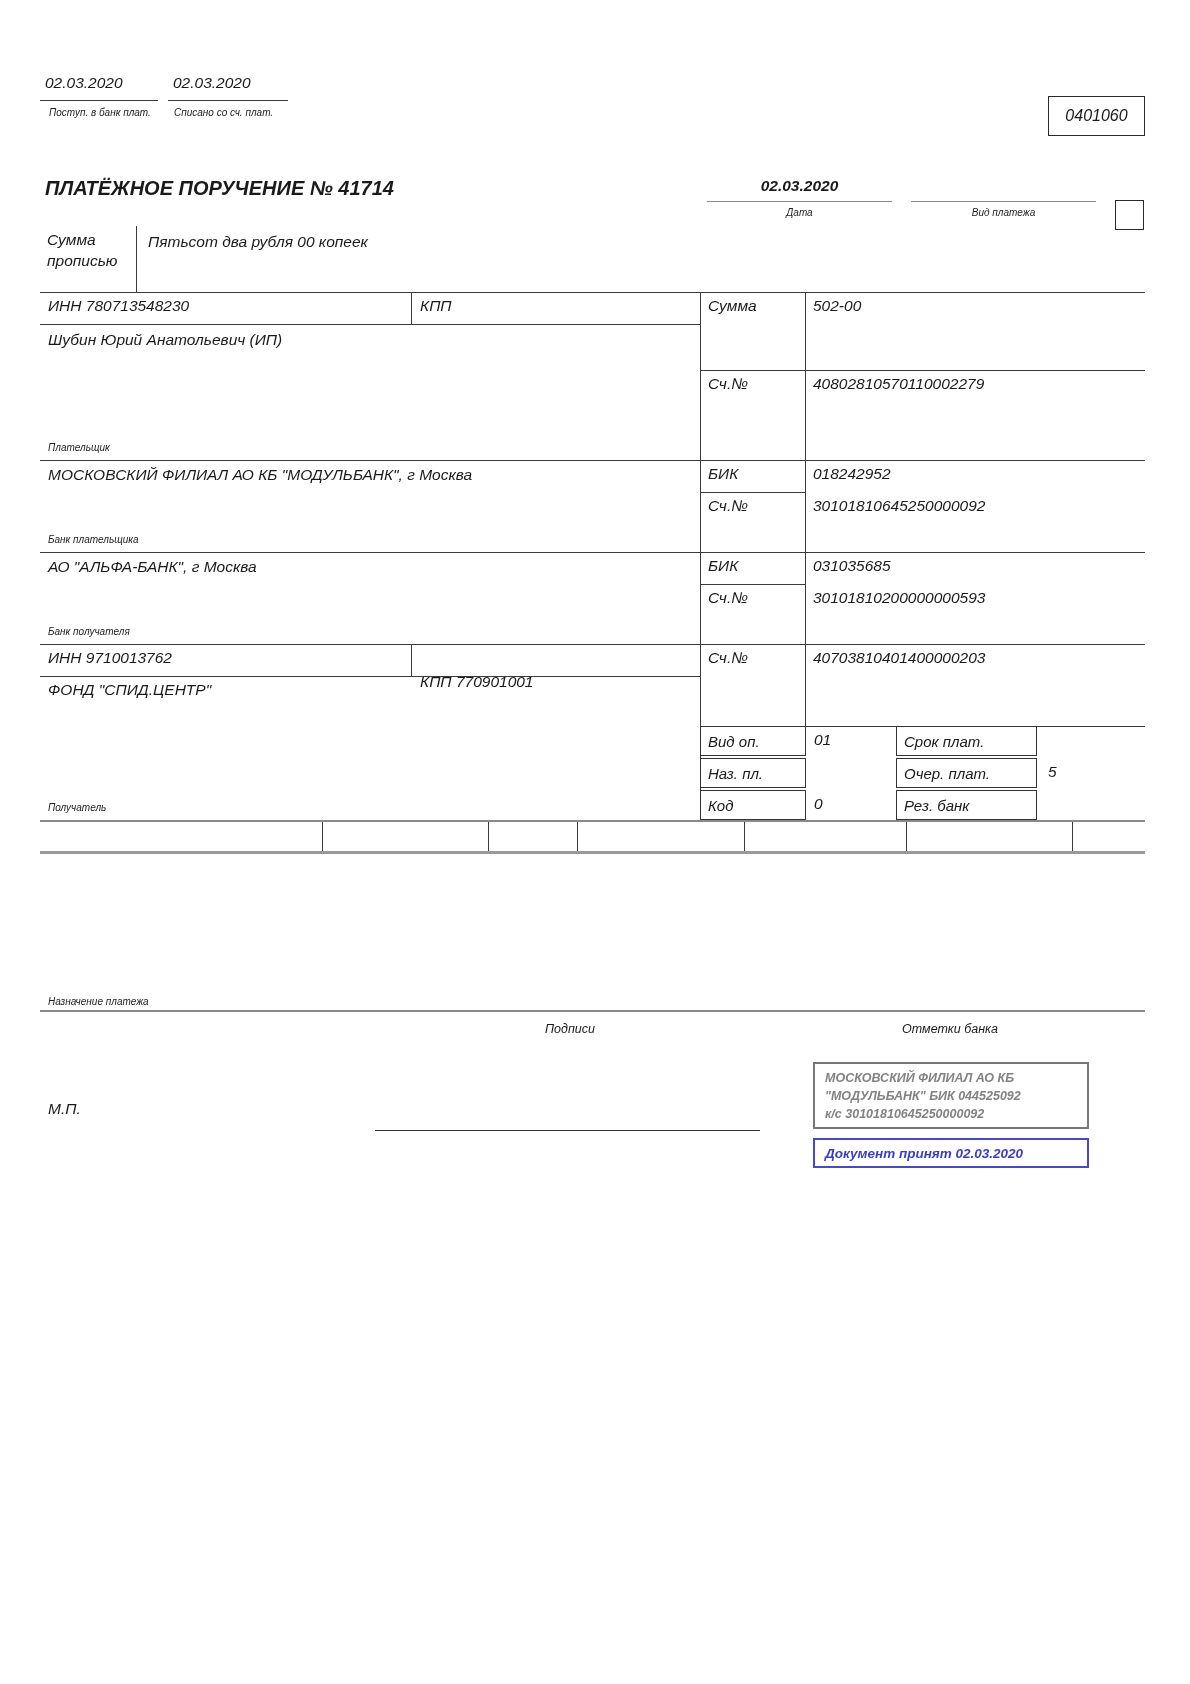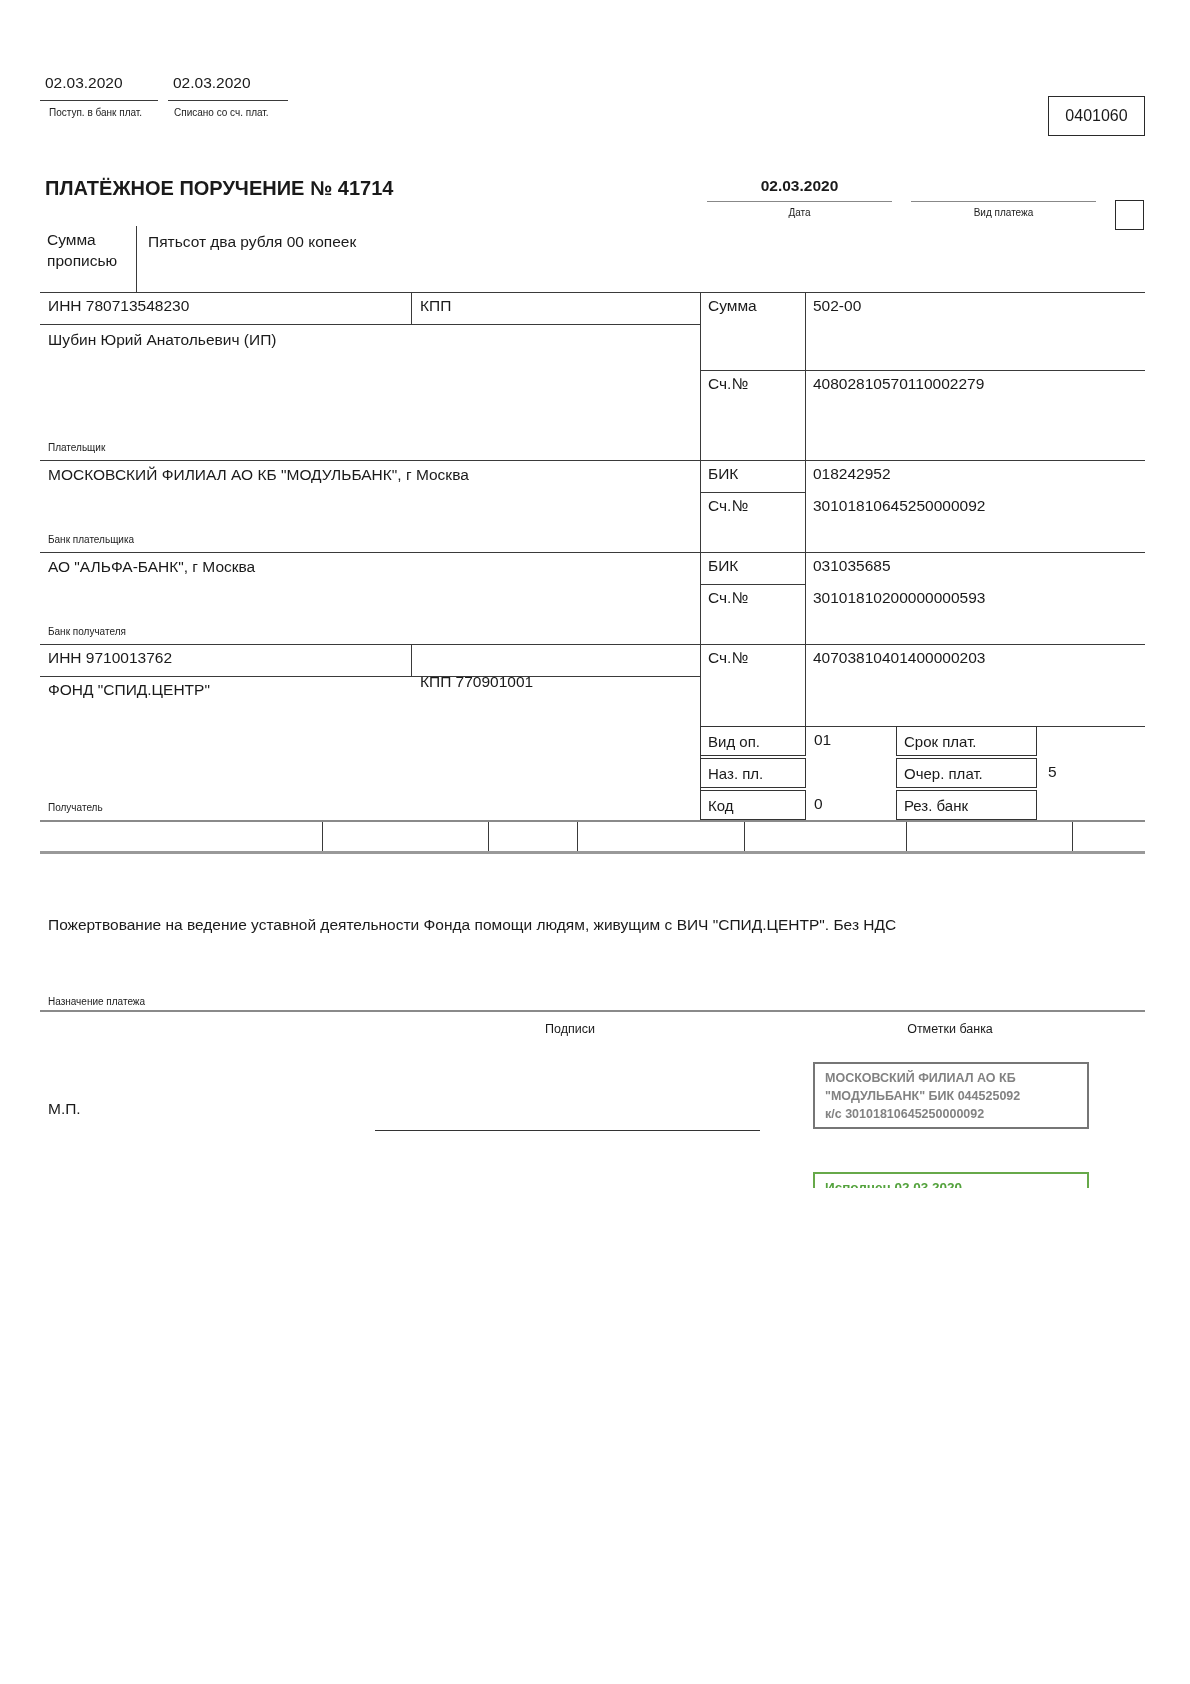--- a/index.html
+++ b/index.html
@@ -1,17 +1,17 @@
 <!DOCTYPE html>
 <html><head>
 <meta charset="utf-8">
 <style>
   html,body{margin:0;padding:0;background:#fff;}
   .page{position:relative;width:1190px;height:1188px;background:#fff;
-        font-family:"Liberation Sans",sans-serif;color:#1a1a1a;overflow:hidden;}
+        font-family:"Liberation Sans",sans-serif;color:#1a1a1a;overflow:hidden;font-style:italic;}
   .abs{position:absolute;}
   .t{font-size:15.5px;line-height:1.2;white-space:nowrap;}
   .tb{font-weight:bold;}
   .lbl{font-size:10px;color:#222;white-space:nowrap;}
   .hline{position:absolute;height:0;border-top:1.5px solid #3a3a3a;}
   .hgray{border-top:2px solid #8a8a8a;}
   .hthick{border-top:3.5px solid #999;}
   .vline{position:absolute;width:0;border-left:1.4px solid #3a3a3a;}
   .box{position:absolute;border:1.6px solid #2a2a2a;box-sizing:border-box;margin-top:32px;}
   .cellbox{position:absolute;border:1.4px solid #333;box-sizing:border-box;
@@ -121,33 +121,32 @@
 
   <div class="hline hgray" style="left:40px;top:820px;width:1105px;"></div>
   <div class="vline" style="left:322px;top:822px;height:30px;border-left-width:1px;"></div>
   <div class="vline" style="left:488px;top:822px;height:30px;border-left-width:1px;"></div>
   <div class="vline" style="left:577px;top:822px;height:30px;border-left-width:1px;"></div>
   <div class="vline" style="left:744px;top:822px;height:30px;border-left-width:1px;"></div>
   <div class="vline" style="left:906px;top:822px;height:30px;border-left-width:1px;"></div>
   <div class="vline" style="left:1072px;top:822px;height:30px;border-left-width:1px;"></div>
   <div class="hline hthick" style="left:40px;top:851px;width:1105px;"></div>
 
-  <div class="abs t" style="left:48px;top:916px;width:1070px;white-space:normal;">Пожертвование на ведение уставной деятельности Фонда помощи людям, живущим с ВИЧ "СПИД.ЦЕНТР". Без НДС</div>
   <div class="abs lbl" style="left:48px;top:996px;">Назначение платежа</div>
   <div class="hline hgray" style="left:40px;top:1010px;width:1105px;border-top-width:2.5px;"></div>
 
   <div class="abs center" style="left:420px;top:1022px;width:300px;font-size:12.5px;">Подписи</div>
   <div class="abs center" style="left:800px;top:1022px;width:300px;font-size:12.5px;">Отметки банка</div>
 
   <div class="abs t" style="left:48px;top:1100px;">М.П.</div>
 
   <div class="hline" style="left:375px;top:1130px;width:385px;border-top-color:#333;"></div>
   <div class="hline" style="left:375px;top:1228px;width:385px;border-top-color:#333;"></div>
 
   <div class="stampgray" style="left:813px;top:1062px;width:276px;height:67px;">
     <div>МОСКОВСКИЙ ФИЛИАЛ АО КБ</div>
     <div>"МОДУЛЬБАНК" БИК 044525092</div>
     <div>к/с 30101810645250000092</div>
   </div>
 
-  <div class="stampgreen" style="left:813px;top:1172px;width:276px;height:31px;">Исполнен 02.03.2020</div>
+  <div class="stampblue" style="left:813px;top:1138px;width:276px;height:30px;">Документ принят 02.03.2020</div>
 
 </div>
 
 </body></html>

